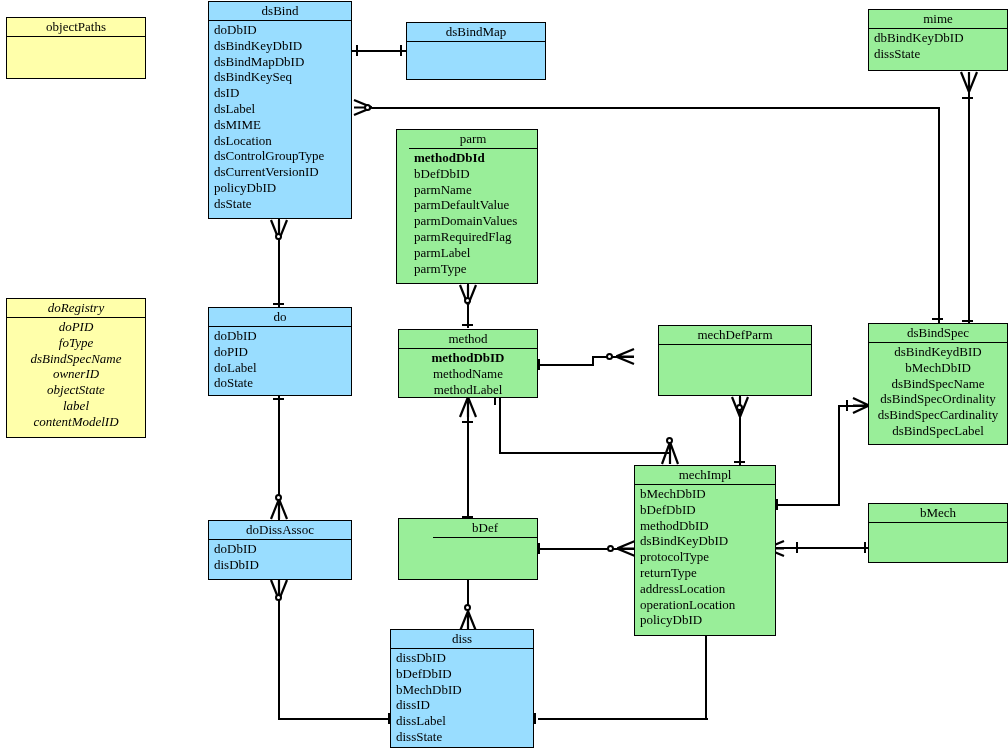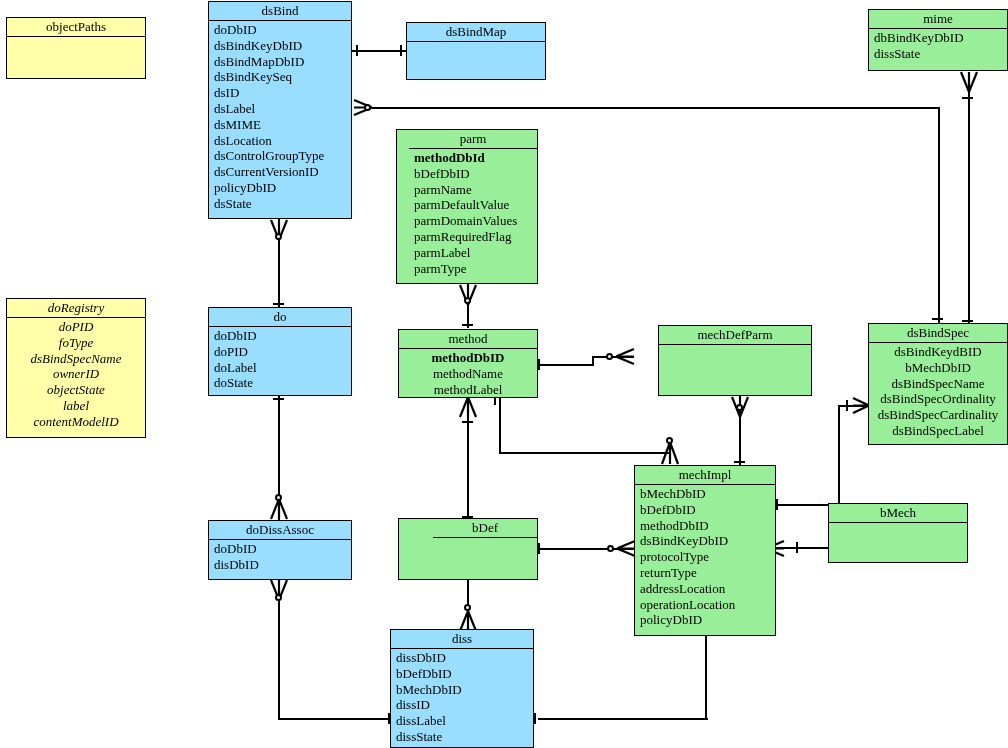--- a/index.html
+++ b/index.html
@@ -326,21 +326,21 @@
         <div class="attr">doDbID</div>
         <div class="attr">disDbID</div>
       </div>
   </div>
 
   <div class="entity green" style="left:398px; top:518px; width:140px; height:62px;padding-left:34px;">
     <div class="ent-title">bDef</div>
     <div class="ent-body"></div>
   </div>
 
-  <div class="entity green" style="left:828px; top:503px; width:140px; height:60px;">
+  <div class="entity green" style="left:868px; top:503px; width:140px; height:60px;">
     <div class="ent-title">bMech</div>
     <div class="ent-body"></div>
   </div>
 
   <div class="entity blue" style="left:390px; top:629px; width:144px; height:119px;justify-content:center;">
     <div class="ent-title">diss</div>
     <div class="ent-body">
         <div class="attr">dissDbID</div>
         <div class="attr">bDefDbID</div>
         <div class="attr">bMechDbID</div>

